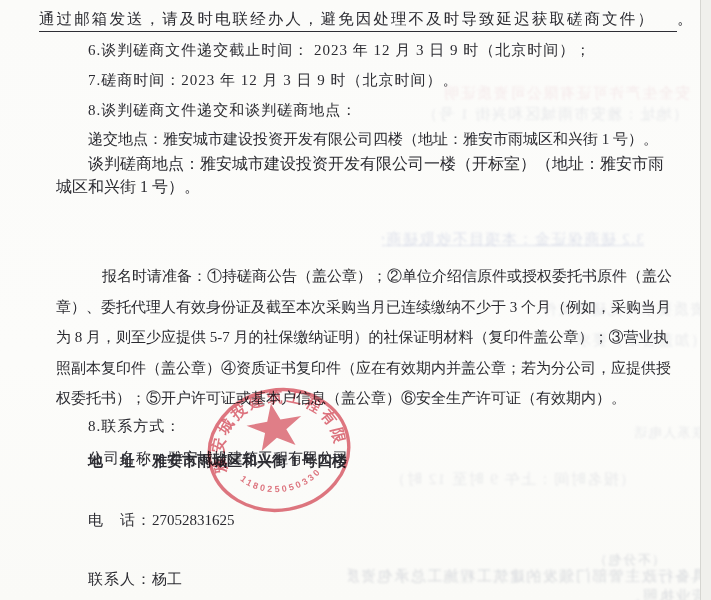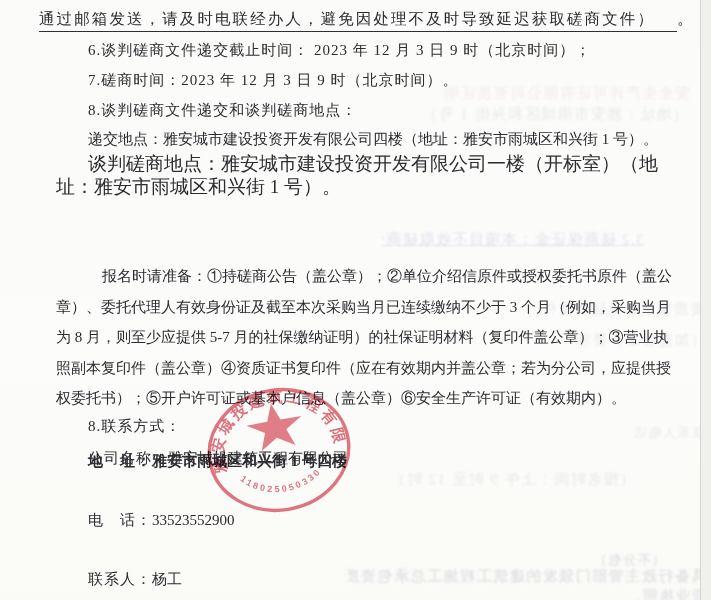--- a/index.html
+++ b/index.html
@@ -33,21 +33,21 @@
     white-space:normal;
     line-break:anywhere;
     word-break:break-all;
   }
   .l-intro { left:39px; top:9px;  font-size:15.5px; letter-spacing:2.1px; }
   .l-intro .ul { border-bottom:1.8px solid #2e2e35; padding-right:22px; display:inline-block; padding-bottom:2px; }
   .c6  { left:88px; top:40px;  letter-spacing:1px; }
   .c7  { left:88px; top:70px;  letter-spacing:1px; }
   .c8  { left:88px; top:100px; letter-spacing:1px; }
   .c8a { left:88px; top:129px; letter-spacing:0; }
-  .c8b { left:56px; top:152px; width:612px; text-indent:32px; line-height:23px; font-size:19px; }
+  .c8b { left:56px; top:152px; width:612px; text-indent:32px; line-height:23px; font-size:16px; }
   .c9  { left:56px; top:205px; width:618px; text-indent:32px; line-height:26px; }
   .c9a { left:56px; top:261px; width:620px; text-indent:46px; line-height:30.6px; }
   .c10 { left:88px; top:416px; letter-spacing:1px; }
   .ct-company { left:88px; top:448px; }
   .ct-address { left:88px; top:451px;font-weight:bold; }
   .ct-phone   { left:88px; top:510px; }
   .ct-person  { left:88px; top:569px; }
   .ct-label { letter-spacing:1px; }
 
   .seal {
@@ -98,21 +98,21 @@
   <div class="line c9a wrap">报名时请准备：①持磋商公告（盖公章）；②单位介绍信原件或授权委托书原件（盖公章）、委托代理人有效身份证及截至本次采购当月已连续缴纳不少于 3 个月（例如，采购当月为 8 月，则至少应提供 5-7 月的社保缴纳证明）的社保证明材料（复印件盖公章）；③营业执照副本复印件（盖公章）④资质证书复印件（应在有效期内并盖公章；若为分公司，应提供授权委托书）；⑤开户许可证或基本户信息（盖公章）⑥安全生产许可证（有效期内）。</div>
   <div class="line c10">8.联系方式：</div>
 
   <div class="line ct-company">
     <span class="ct-label">公司名称：</span><span>雅安城投建筑工程有限公司</span>
   </div>
   <div class="line ct-address">
     <span class="ct-label">地　址：</span><span>雅安市雨城区和兴街 1 号四楼</span>
   </div>
   <div class="line ct-phone">
-    <span class="ct-label">电　话：</span><span>33523552900</span>
+    <span class="ct-label">电　话：</span><span>27052831625</span>
   </div>
   <div class="line ct-person">
     <span class="ct-label">联系人：</span><span>杨工</span>
   </div>
 
   <svg class="seal" viewBox="0 0 152 132">
     <g transform="rotate(-10 76 64)" fill="none">
       <ellipse cx="76" cy="64" rx="70" ry="60" stroke="#d95362" stroke-width="3.4" opacity="0.9"></ellipse>
       <polygon points="72,15 78.2,33.5 97.7,33.7 82,45.2 87.9,63.8 72,52.5 56.1,63.8 62,45.2 46.3,33.7 65.8,33.5" transform="translate(76,42) scale(1.08,0.92) translate(-72,-42)" fill="#d95362" opacity="0.85"></polygon>
       <path id="sealTopArc" d="M 22.4 78 A 56 48 0 1 1 129.6 78" fill="none"></path>

